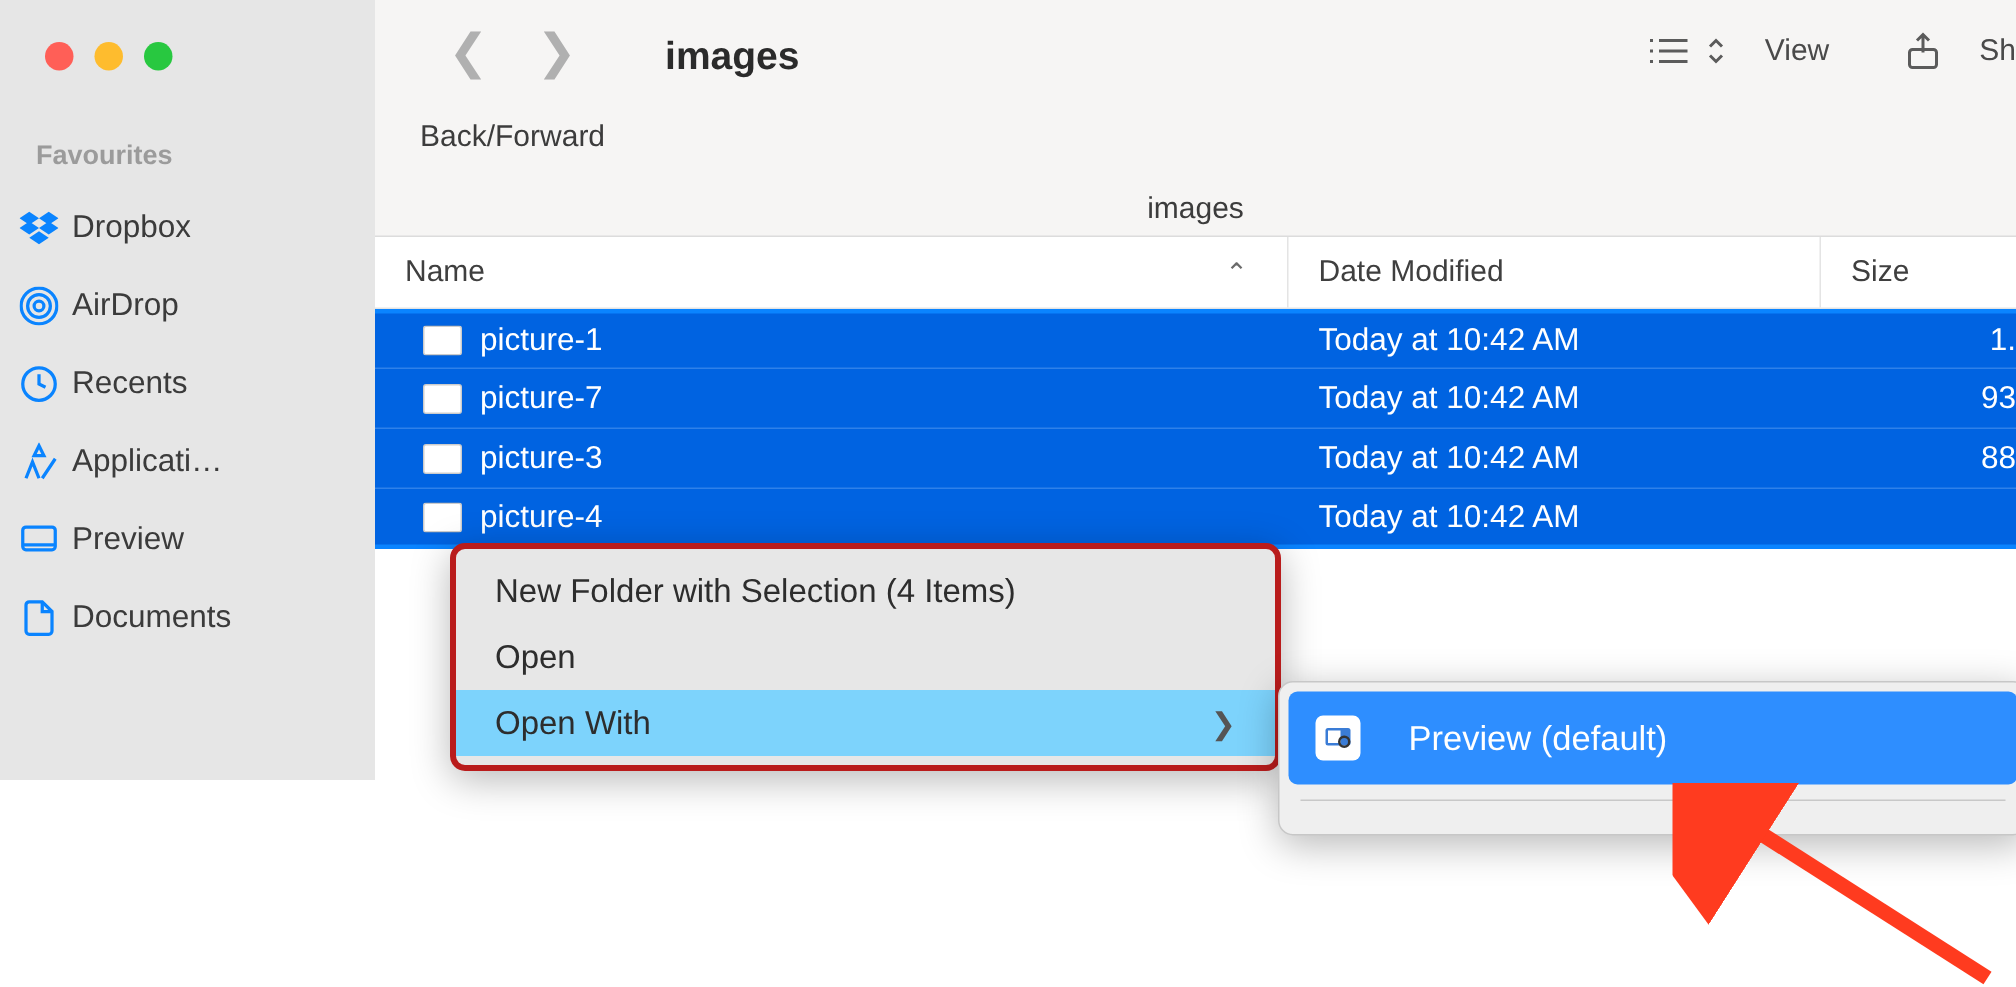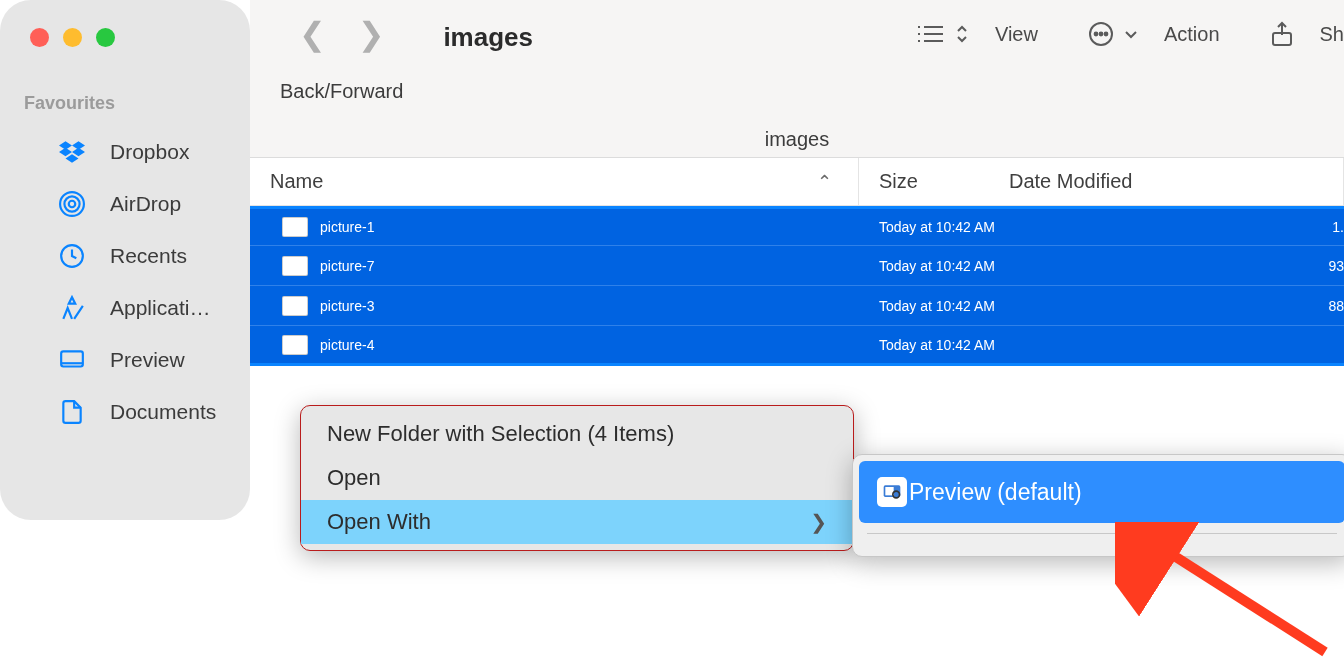--- a/index.html
+++ b/index.html
@@ -1,26 +1,26 @@
 <!DOCTYPE html>
 <html><head>
 <meta charset="utf-8">
 <style>
   * { margin: 0; padding: 0; box-sizing: border-box; font-family: -apple-system, "Helvetica Neue", Helvetica, Arial, sans-serif; }
   html, body { width: 1344px; height: 658px; overflow: hidden; background: #fff; }
   .window { display: flex; width: 1344px; height: 520px; position: relative; }
   
-  .sidebar { width: 250px; height: 520px; background: #e6e6e6; padding-top: 28px; border-radius: 31px; }
+  .sidebar { width: 250px; height: 520px; background: #e6e6e6; padding-top: 28px; }
   .traffic-lights { display: flex; gap: 14px; padding-left: 30px; margin-bottom: 46px; }
   .traffic-light { width: 19px; height: 19px; border-radius: 50%; }
   .tl-red { background: #ff5f57; }
   .tl-yellow { background: #febc2e; }
   .tl-green { background: #28c840; }
   .sidebar-heading { color: #9b9b9b; font-size: 18px; font-weight: 600; padding: 0 24px; margin-bottom: 12px; }
-  .sidebar-item { display: flex; align-items: center; gap: 24px; padding: 12px 30px; cursor: default; margin-left: 28px; }
+  .sidebar-item { display: flex; align-items: center; gap: 8px; padding: 12px 12px; cursor: default; }
   .sidebar-icon { width: 28px; height: 28px; display: flex; align-items: center; justify-content: center; flex-shrink: 0; }
   .sidebar-label { font-size: 21px; color: #3b3b3b; white-space: nowrap; overflow: hidden; text-overflow: ellipsis; }
   
   .main { flex: 1; display: flex; flex-direction: column; }
   
   .toolbar { height: 158px; background: #f6f5f4; border-bottom: 1px solid #dcdcdc; padding-top: 18px; padding-left: 30px; position: relative; }
   .tb-top { display: flex; align-items: flex-start; gap: 40px; }
   .tb-backfwd { display: flex; flex-direction: column; align-items: center; }
   .tb-arrows { display:flex; gap:32px; color:#b0b0b0; font-size:32px; line-height:1; padding: 0 10px; }
   .tb-caption { text-align: center; margin-top: 30px; font-size: 20px; color: #3c3c3c; }
@@ -32,35 +32,35 @@
   .path-label { position:absolute; bottom:6px; left:50%; transform:translateX(-50%); font-size:20px; color:#3c3c3c; }
   
   .header-row { height: 48px; display: flex; align-items: center; border-bottom: 1px solid #e4e4e4; font-size: 20px; color:#3f3f3f; }
   .hcell { display:flex; align-items:center; height:100%; padding:0 20px; border-right:1px solid #e4e4e4; }
   .hcell.name-col { flex:1; justify-content:space-between; }
   .hcell.date-col { width:355px; }
   .hcell.size-col { width:130px; border-right:none; }
   .sort-chevron { color:#6b6b6b; font-size:18px; margin-right:6px; }
   
   .files { position: relative; }
-  .row { height: 40px; display: flex; align-items: center; font-size: 14px; color:#fff; background:#0063e1; border-bottom:1px solid #2f81e9; }
+  .row { height: 40px; display: flex; align-items: center; font-size: 21px; color:#fff; background:#0063e1; border-bottom:1px solid #2f81e9; }
   .row:first-child { border-top: 3px solid #0a84ff; }
   .row:last-child  { border-bottom: 3px solid #0a84ff; }
   .cell-name { flex:1; display:flex; align-items:center; gap:12px; padding-left:32px; }
   .thumb { width:26px; height:20px; background:#fff; border:1px solid rgba(0,0,0,.2); border-radius:2px; display:flex; align-items:center; justify-content:center; font-size:11px; color:#888; }
   .cell-date { width:355px; padding-left:20px; }
   .cell-size { width:130px; text-align:right; padding-right:0; }
   
-  .ctx-menu { position:absolute; left:300px; top:362px; width:554px; background:#e7e7e7; border:1px solid #b91c1c; border-radius:10px; box-shadow:0 6px 26px rgba(0,0,0,.28); padding:6px 0; z-index:10;margin-top:43px; }
+  .ctx-menu { position:absolute; left:300px; top:362px; width:554px; background:#e7e7e7; border:4px solid #b91c1c; border-radius:10px; box-shadow:0 6px 26px rgba(0,0,0,.28); padding:6px 0; z-index:10; }
   .ctx-item { height:44px; display:flex; align-items:center; justify-content:space-between; padding:0 26px; font-size:22px; color:#2d2d2d; cursor:default; }
   .ctx-item.hover { background:#7dd3fc; }
   .ctx-chevron { color:#555; font-size:20px; }
   
   .sub-menu { position:absolute; left:852px; top:454px; width:500px; background:#efefef; border:1px solid #c7c7c7; border-radius:10px; box-shadow:0 6px 26px rgba(0,0,0,.28); padding:6px 0 22px 0; z-index:11; }
-  .sub-item { height:62px; display:flex; align-items:center; gap:2px; padding:0 18px; font-size:23px; background:#2e8eff; color:#fff; border-radius:6px; margin:0 6px; }
+  .sub-item { height:62px; display:flex; align-items:center; gap:32px; padding:0 18px; font-size:23px; background:#2e8eff; color:#fff; border-radius:6px; margin:0 6px; }
   .sub-icon { width:30px; height:30px; border-radius:5px; background:#fff; display:flex; align-items:center; justify-content:center; }
   .sub-sep { height:1px; background:#c8c8c8; margin:10px 14px 0 14px; }
   
   .arrow-wrap { position:absolute; left:1115px; top:522px; width:230px; height:140px; pointer-events:none; z-index:20; }
   .arrow-wrap svg { width:100%; height:100%; }
 </style>
 </head>
 <body>
 
 <div class="window">
@@ -160,56 +160,42 @@
                 <line x1="9" y1="18" x2="28" y2="18"></line>
               </svg>
             <svg width="14" height="20" viewBox="0 0 14 20" fill="none" stroke="#5b5b5b" stroke-width="2">
                 <path d="M3 7l4-4 4 4M3 13l4 4 4-4"></path>
               </svg>
           </div>
           <span class="tb-btn-label">View</span>
         </div>
         <div class="tb-btn">
           <div class="tb-btn-icons">
-            <svg width="26" height="26" viewBox="0 0 26 26" fill="none" stroke="#5b5b5b" stroke-width="2">
-                <circle cx="13" cy="13" r="11"></circle>
-                <circle cx="8" cy="13" r="1.4" fill="#5b5b5b"></circle>
-                <circle cx="13" cy="13" r="1.4" fill="#5b5b5b"></circle>
-                <circle cx="18" cy="13" r="1.4" fill="#5b5b5b"></circle>
-              </svg>
-            <svg width="14" height="10" viewBox="0 0 14 10" fill="none" stroke="#5b5b5b" stroke-width="2">
-                <path d="M2 3l5 5 5-5"></path>
-              </svg>
-          </div>
-          <span class="tb-btn-label">Action</span>
-        </div>
-        <div class="tb-btn">
-          <div class="tb-btn-icons">
             <svg width="24" height="26" viewBox="0 0 24 26" fill="none" stroke="#5b5b5b" stroke-width="2">
                 <path d="M12 2v12M8 6l4-4 4 4"></path>
                 <rect x="3" y="12" width="18" height="12" rx="2"></rect>
               </svg>
           </div>
           <span class="tb-btn-label">Sh</span>
         </div>
       </div>
 
       <div class="path-label">images</div>
     </div>
 
     <div class="header-row">
       <div class="hcell name-col">
         <span>Name</span>
         <span class="sort-chevron">⌃</span>
       </div>
+      <div class="hcell date-col">
+        <span>Date Modified</span>
+      </div>
       <div class="hcell size-col">
         <span>Size</span>
-      </div>
-      <div class="hcell date-col">
-        <span>Date Modified</span>
       </div>
     </div>
 
     <div class="files">
       <div class="row">
         <div class="cell-name">
             <div class="thumb"></div>
             <span>picture-1</span>
           </div>
         <div class="cell-date">Today at 10:42 AM</div>

